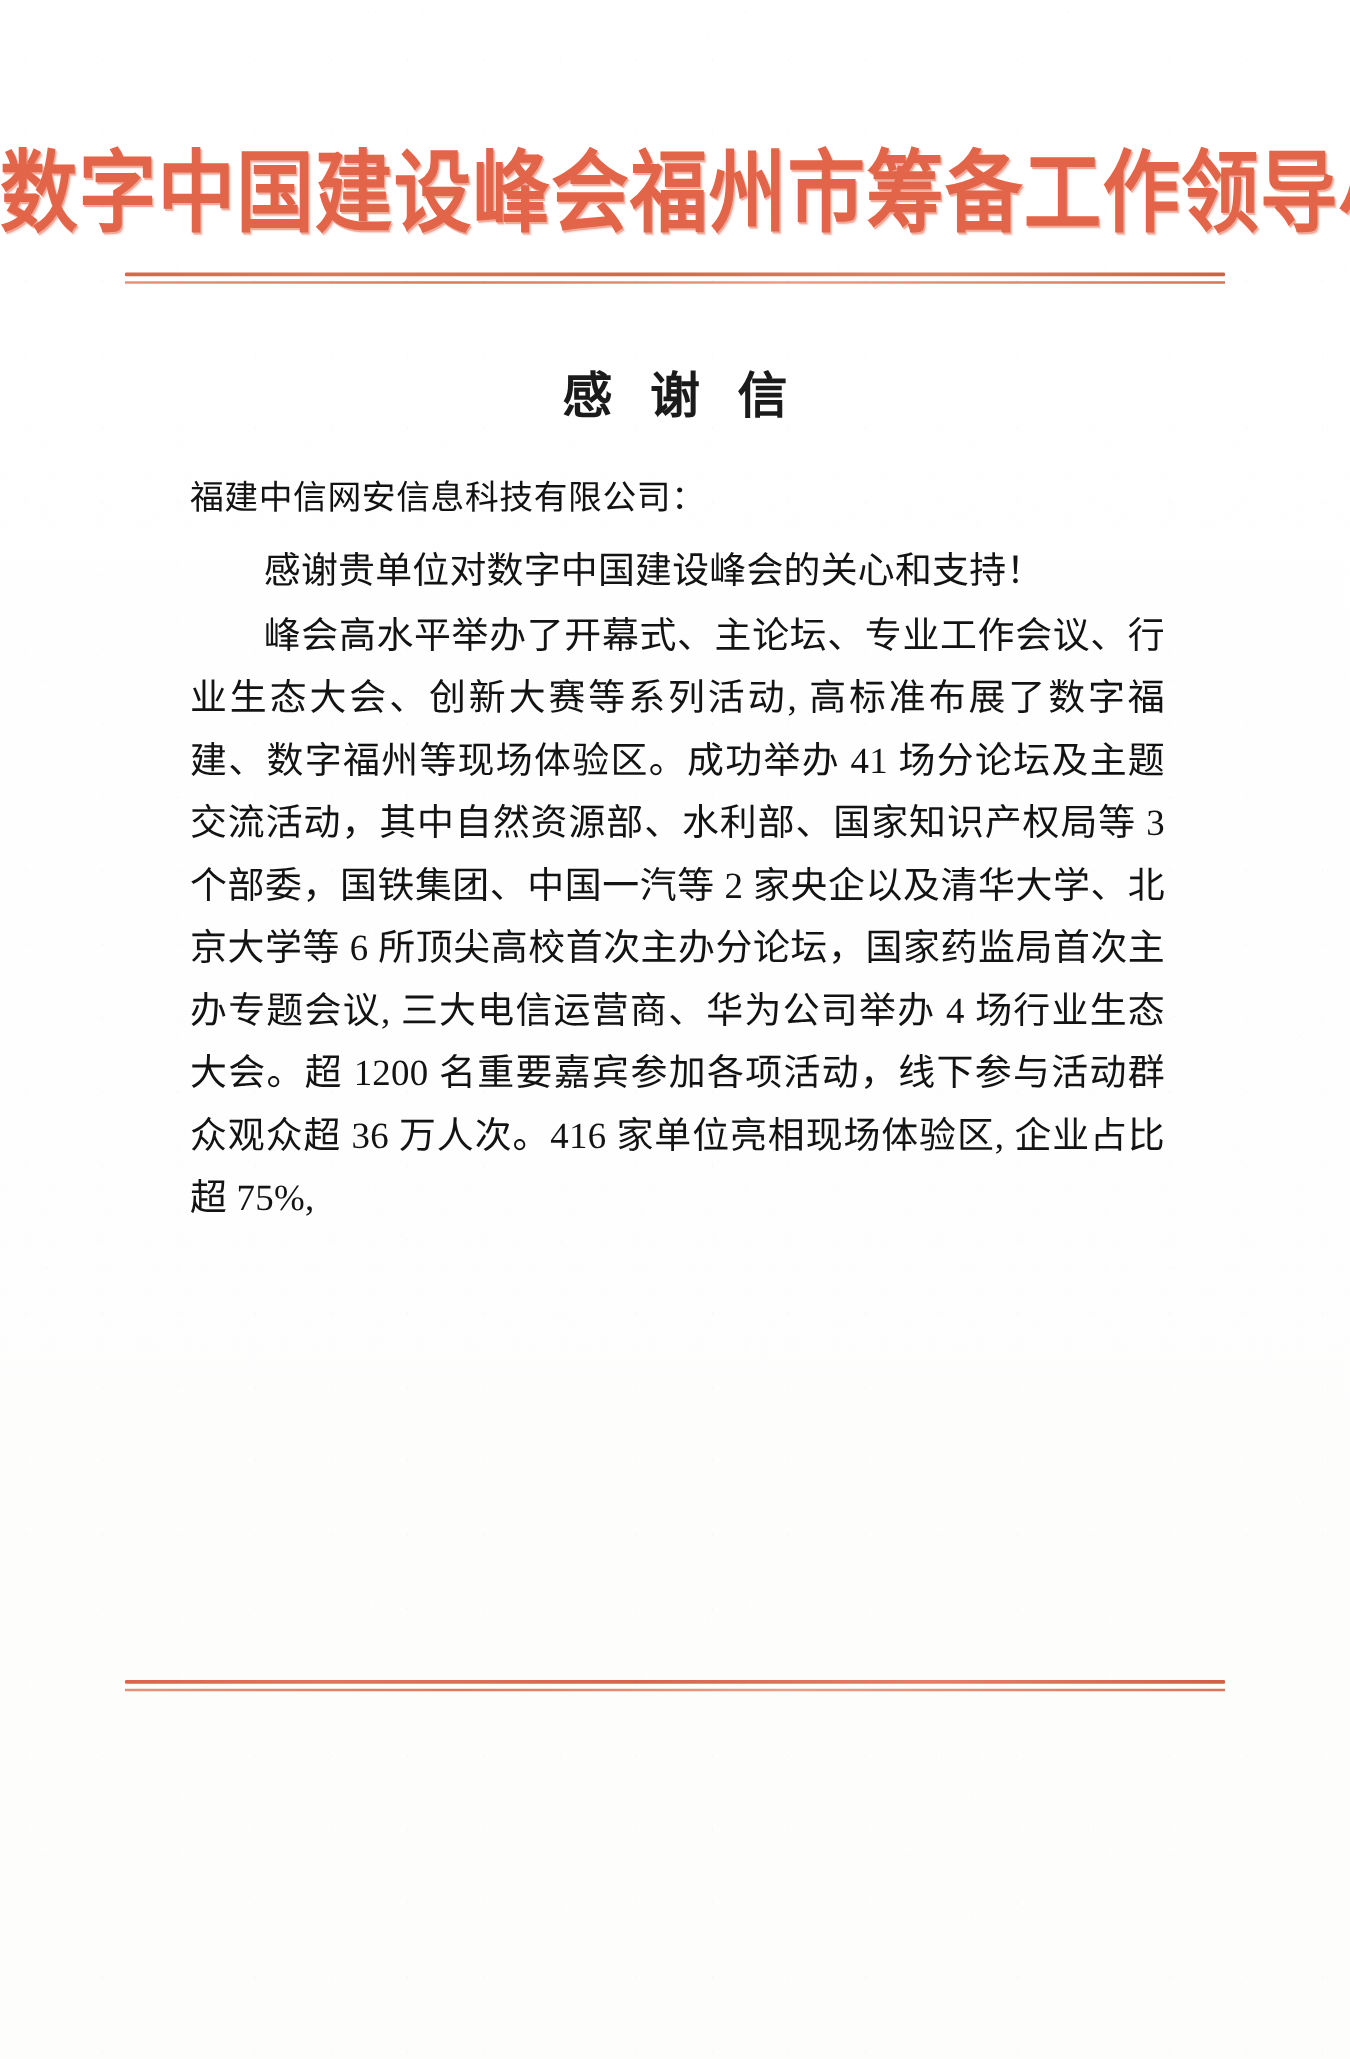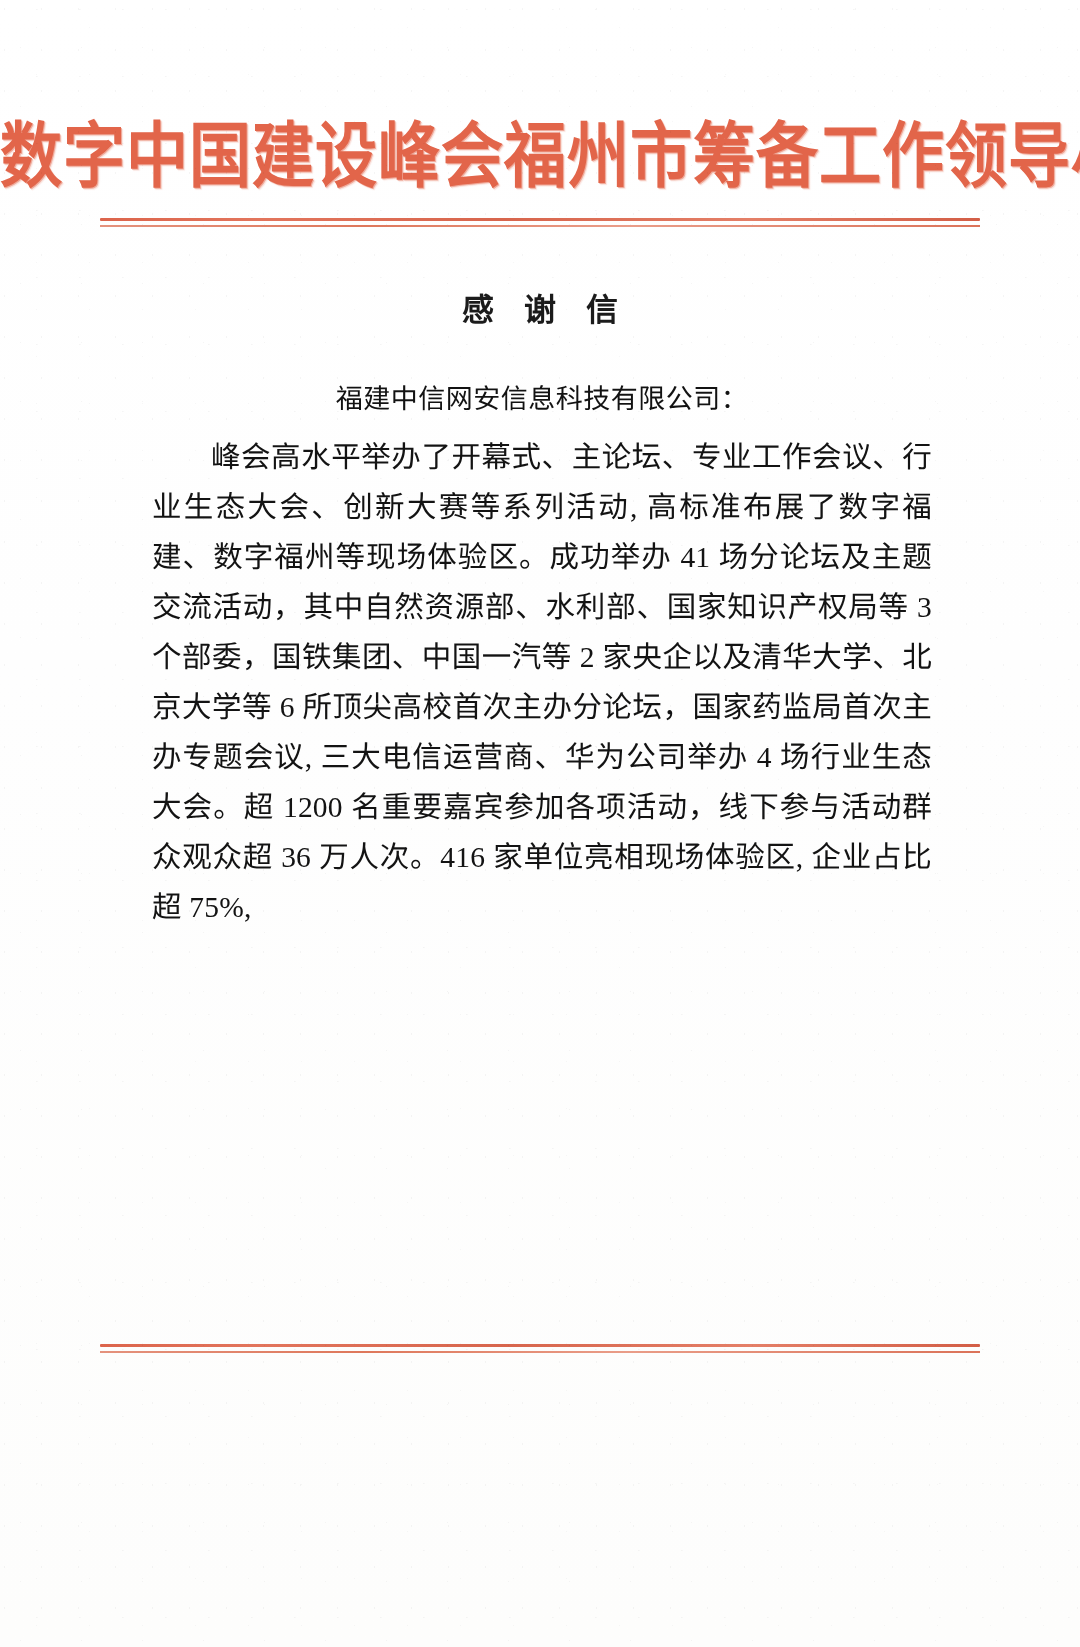--- a/index.html
+++ b/index.html
@@ -76,21 +76,21 @@
   }
 
   
   .doc-heading {
     position: absolute;
     left: 0;
     right: 0;
     top: 284px;
     text-align: center;
     font-family: "Liberation Serif", "DejaVu Serif", serif;
-    font-size: 32px;
+    font-size: 40px;
     font-weight: 700;
     color: #1b1b1b;
     letter-spacing: 30px;
     text-indent: 30px;
   }
 
   
   .letter {
     position: absolute;
     left: 152px;
@@ -99,21 +99,20 @@
     color: #111111;
   }
   .salutation {
     font-family: "DejaVu Sans", "Liberation Sans", sans-serif;
     font-size: 27px;
     line-height: 1.25;
     font-weight: 500;
     color: #121212;
     letter-spacing: 0.5px;
     margin-bottom: 16px;
-    text-align: center;
   }
   .para {
     font-family: "Liberation Serif", "DejaVu Serif", serif;
     font-size: 29.5px;
     line-height: 50px;
     text-align: justify;
     text-justify: inter-ideograph;
     text-indent: 2em;
     color: #131313;
     letter-spacing: 0.2px;
@@ -148,20 +147,21 @@
     <div class="rule-thick"></div>
     <div class="rule-gap"></div>
     <div class="rule-thin"></div>
   </div>
 
   <div class="doc-heading">感谢信</div>
 
   <div class="letter">
     <div class="salutation">福建中信网安信息科技有限公司：</div>
 
+    <p class="para">感谢贵单位对数字中国建设峰会的关心和支持！</p>
 
 
     <p class="para tight">峰会高水平举办了开幕式、主论坛、专业工作会议、行业生态大会、创新大赛等系列活动, 高标准布展了数字福建、数字福州等现场体验区。成功举办 41 场分论坛及主题交流活动，其中自然资源部、水利部、国家知识产权局等 3 个部委，国铁集团、中国一汽等 2 家央企以及清华大学、北京大学等 6 所顶尖高校首次主办分论坛，国家药监局首次主办专题会议, 三大电信运营商、华为公司举办 4 场行业生态大会。超 1200 名重要嘉宾参加各项活动，线下参与活动群众观众超 36 万人次。416 家单位亮相现场体验区, 企业占比超 75%,</p>
   </div>
 
   <div class="rule-group bottom">
     <div class="rule-thick"></div>
     <div class="rule-gap"></div>
     <div class="rule-thin"></div>
   </div>

